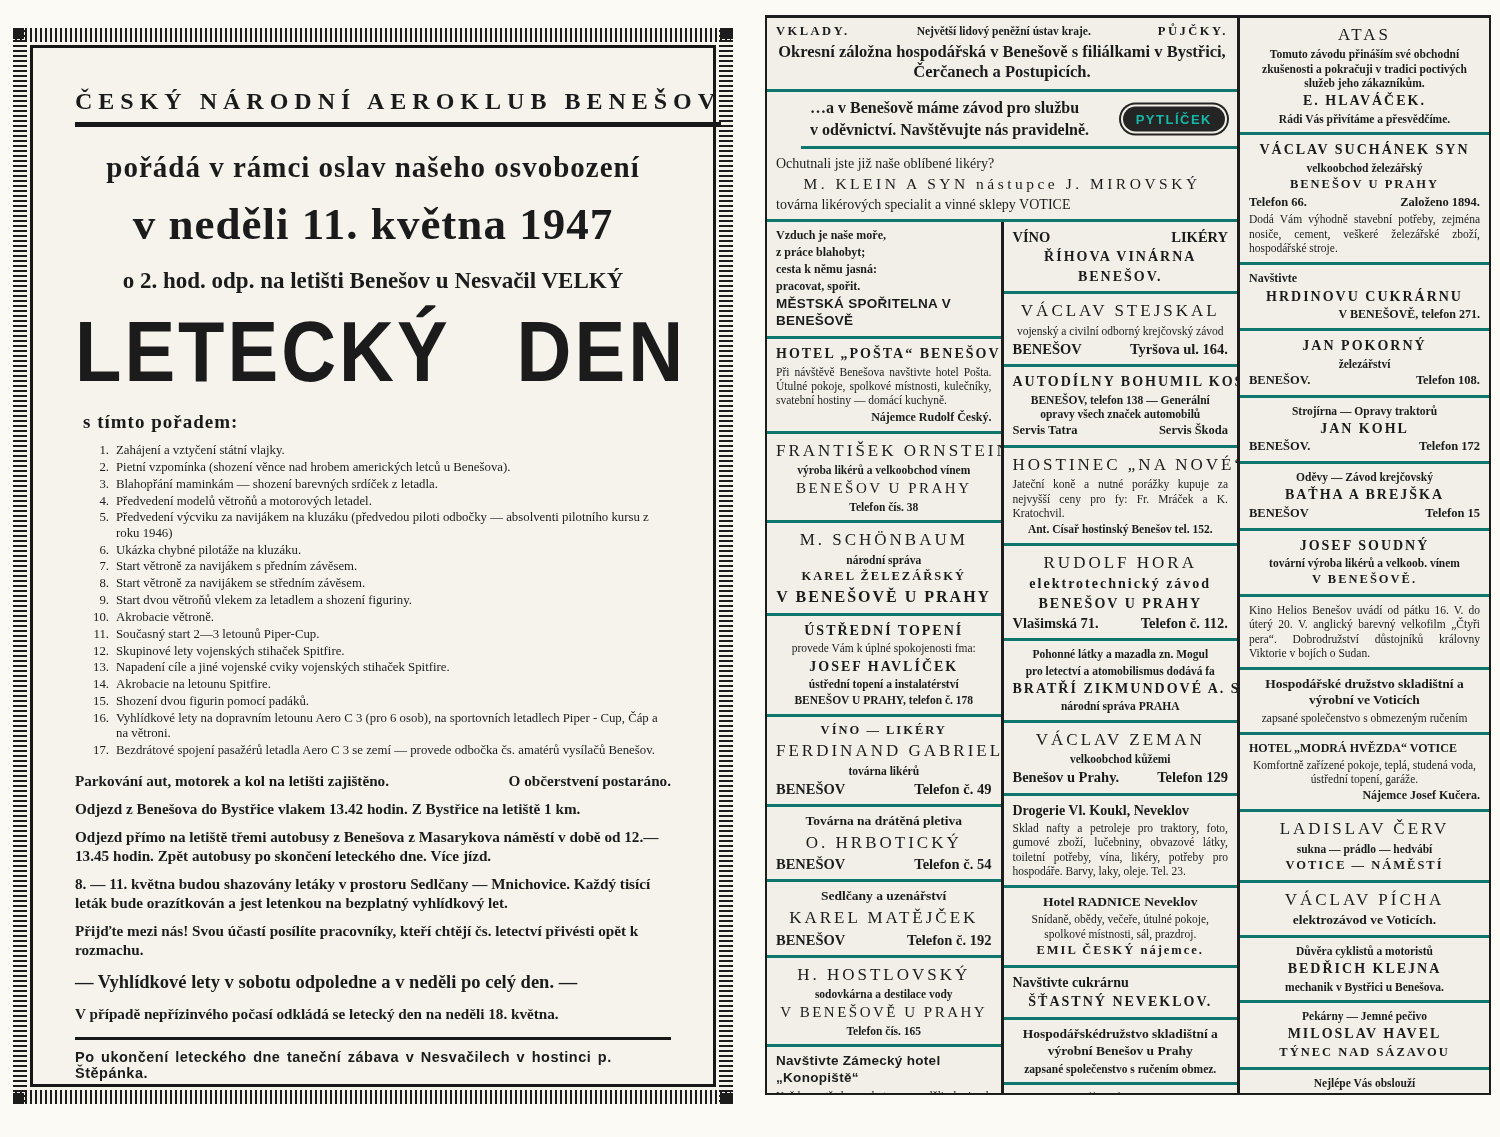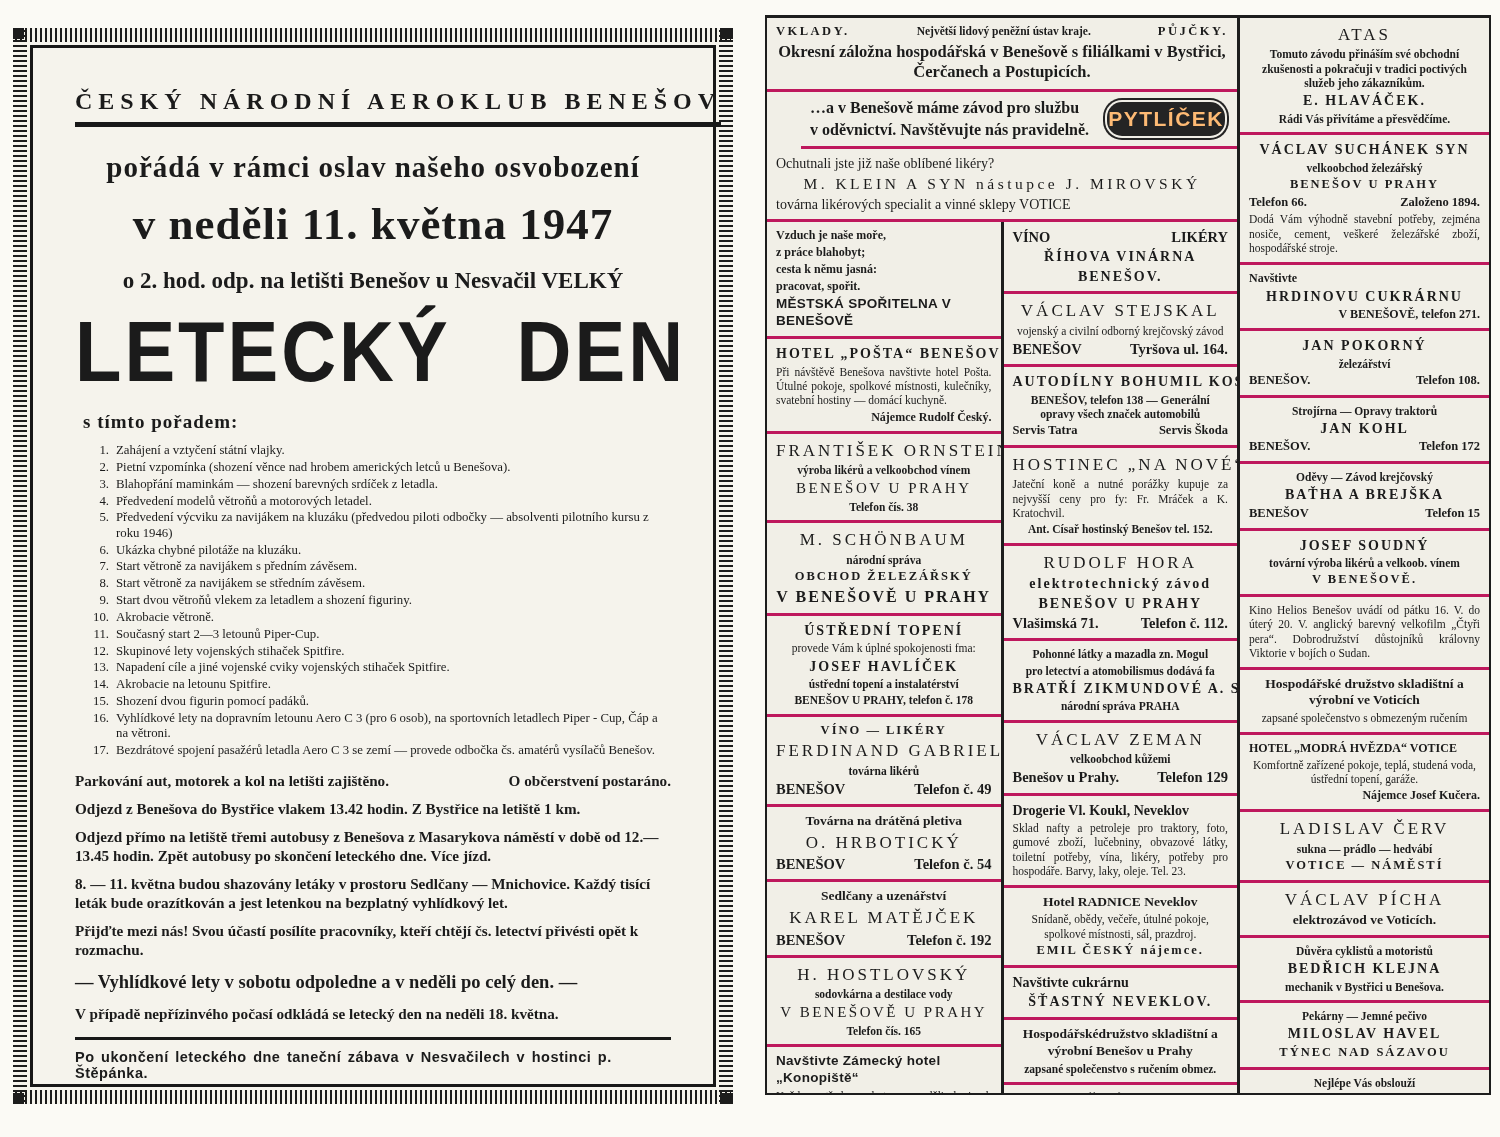--- a/index.html
+++ b/index.html
@@ -45,21 +45,21 @@
     font-weight:700;letter-spacing:0.5px;word-spacing:2px;}
   
   .adpage{position:absolute;left:765px;top:15px;width:726px;height:1080px;background:#f1efe7;
     border:2px solid #1d1d1d;border-top-width:3px;box-sizing:border-box;display:flex;}
   .ad-main{width:470px;display:flex;flex-direction:column;}
   .ad-col3{flex:1;border-left:3px solid #1d1d1d;display:flex;flex-direction:column;overflow:hidden;}
   .topads{display:flex;flex-direction:column;}
   .cols{flex:1;display:flex;overflow:hidden;}
   .col{flex:1;display:flex;flex-direction:column;overflow:hidden;}
   .col+.col{border-left:3px solid #1d1d1d;}
-  .ad{border-bottom:3px solid #be185d;padding:6px 9px;display:flex;flex-direction:column;
+  .ad{border-bottom:3px solid #0f766e;padding:6px 9px;display:flex;flex-direction:column;
     justify-content:center;gap:2px;flex:1 1 auto;position:relative;}
   .col .ad:last-child,.ad-col3 .ad:last-child{border-bottom:none;}
   .ad-col3 .ad:last-child{border-bottom:3px solid #1d1d1d;flex-grow:0;}
   .ln{text-align:center;font-size:11.5px;line-height:1.25;}
   .split{display:flex;justify-content:space-between;align-items:baseline;gap:8px;}
   .s-h1{font-size:17px;letter-spacing:3px;white-space:nowrap;}
   .s-h2{font-size:15px;letter-spacing:2.5px;}
   .s-h2sp{font-size:14px;letter-spacing:2px;font-weight:700;white-space:nowrap;}
   .s-h2x{font-size:16px;letter-spacing:2px;font-weight:700;}
   .s-h2row{font-size:14.5px;font-weight:700;gap:6px;}
@@ -76,22 +76,22 @@
     font-weight:700;text-align:left;letter-spacing:0.3px;}
   .s-n2{font-size:14px;text-align:left;}
   .s-sp1{font-size:15.5px;letter-spacing:3.5px;white-space:nowrap;}
   .s-h3b{font-size:16.5px;font-weight:700;}
   .s-h3lb{font-size:16px;font-weight:700;text-align:left;}
   .s-triple{font-size:12.5px;font-weight:700;}
   .s-triple span:first-child,.s-triple span:last-child{letter-spacing:2.5px;}
   .s-triple span:nth-child(2){font-size:11.5px;}
   .has-pill{padding-right:128px;margin-left:34px;}
   .pill{position:absolute;right:12px;top:50%;transform:translateY(-50%);
-    background:#242424;color:#fdba74;border-radius:15px;padding:5px 1px;
-    font-family:"Liberation Sans","DejaVu Sans",sans-serif;font-size:21px;font-weight:700;
+    background:#242424;color:#14b8a6;border-radius:15px;padding:5px 13px;
+    font-family:"Liberation Sans","DejaVu Sans",sans-serif;font-size:13px;font-weight:700;
     letter-spacing:1.5px;box-shadow:0 0 0 2px #f1efe7,0 0 0 4px #242424;}
 </style>
 </head>
 <body>
 
 <div class="poster">
   <div class="comb comb-top"></div>
   <div class="comb comb-bottom"></div>
   <div class="comb comb-left"></div>
   <div class="comb comb-right"></div>
@@ -231,21 +231,21 @@
           </div>
           <div class="ad">
             <div class="ln s-h1">FRANTIŠEK ORNSTEIN</div>
             <div class="ln s-b">výroba likérů a velkoobchod vínem</div>
             <div class="ln s-h2">BENEŠOV U PRAHY</div>
             <div class="ln s-b">Telefon čís. 38</div>
           </div>
           <div class="ad">
             <div class="ln s-h1">M. SCHÖNBAUM</div>
             <div class="ln s-b">národní správa</div>
-            <div class="ln s-bsp">OBCHOD ŽELEZÁŘSKÝ</div>
+            <div class="ln s-bsp">KAREL ŽELEZÁŘSKÝ</div>
             <div class="ln s-h2x">V BENEŠOVĚ U PRAHY</div>
           </div>
           <div class="ad">
             <div class="ln s-h2sp">ÚSTŘEDNÍ TOPENÍ</div>
             <div class="ln s-nc">provede Vám k úplné spokojenosti fma:</div>
             <div class="ln s-h2sp">JOSEF HAVLÍČEK</div>
             <div class="ln s-b">ústřední topení a instalatérství</div>
             <div class="ln s-b">BENEŠOV U PRAHY, telefon č. 178</div>
           </div>
           <div class="ad">

